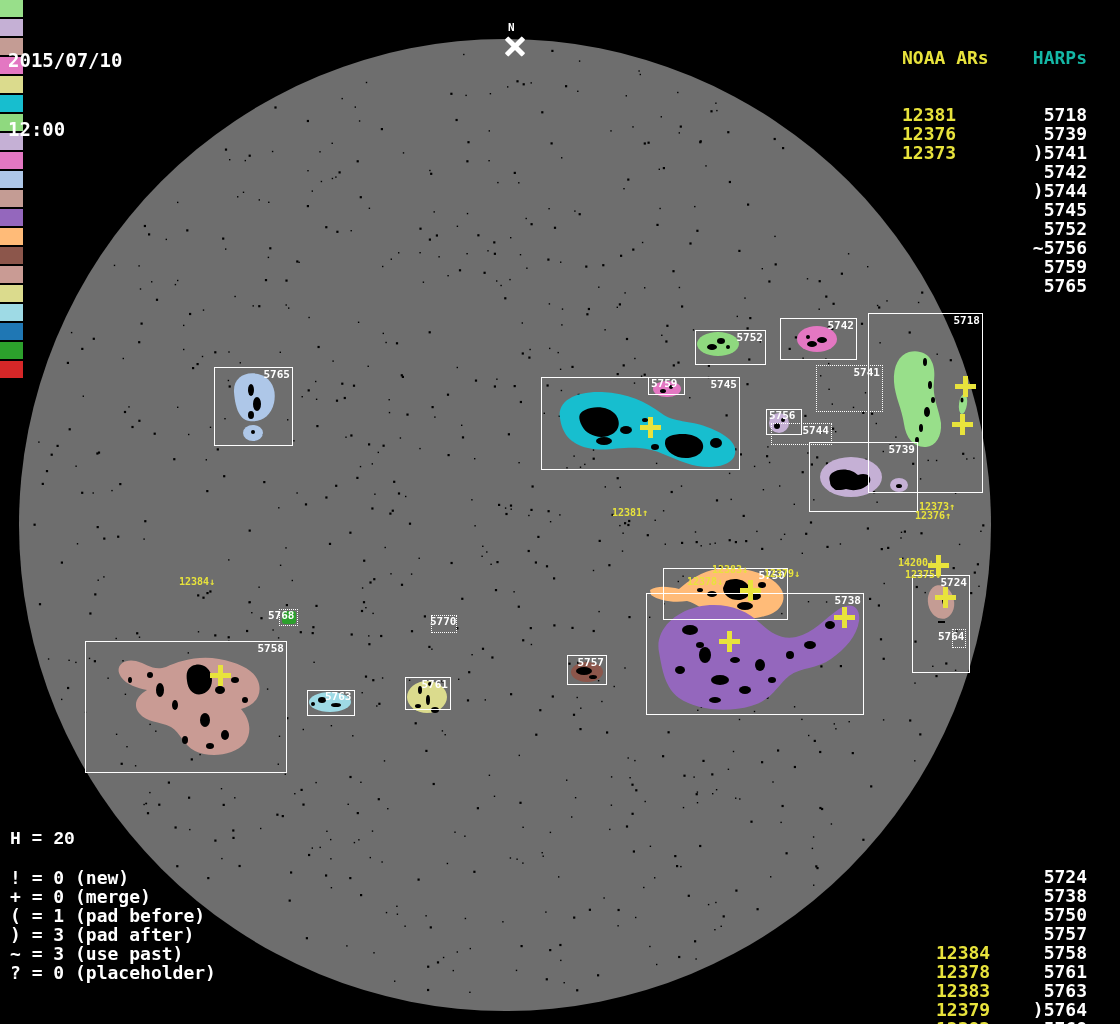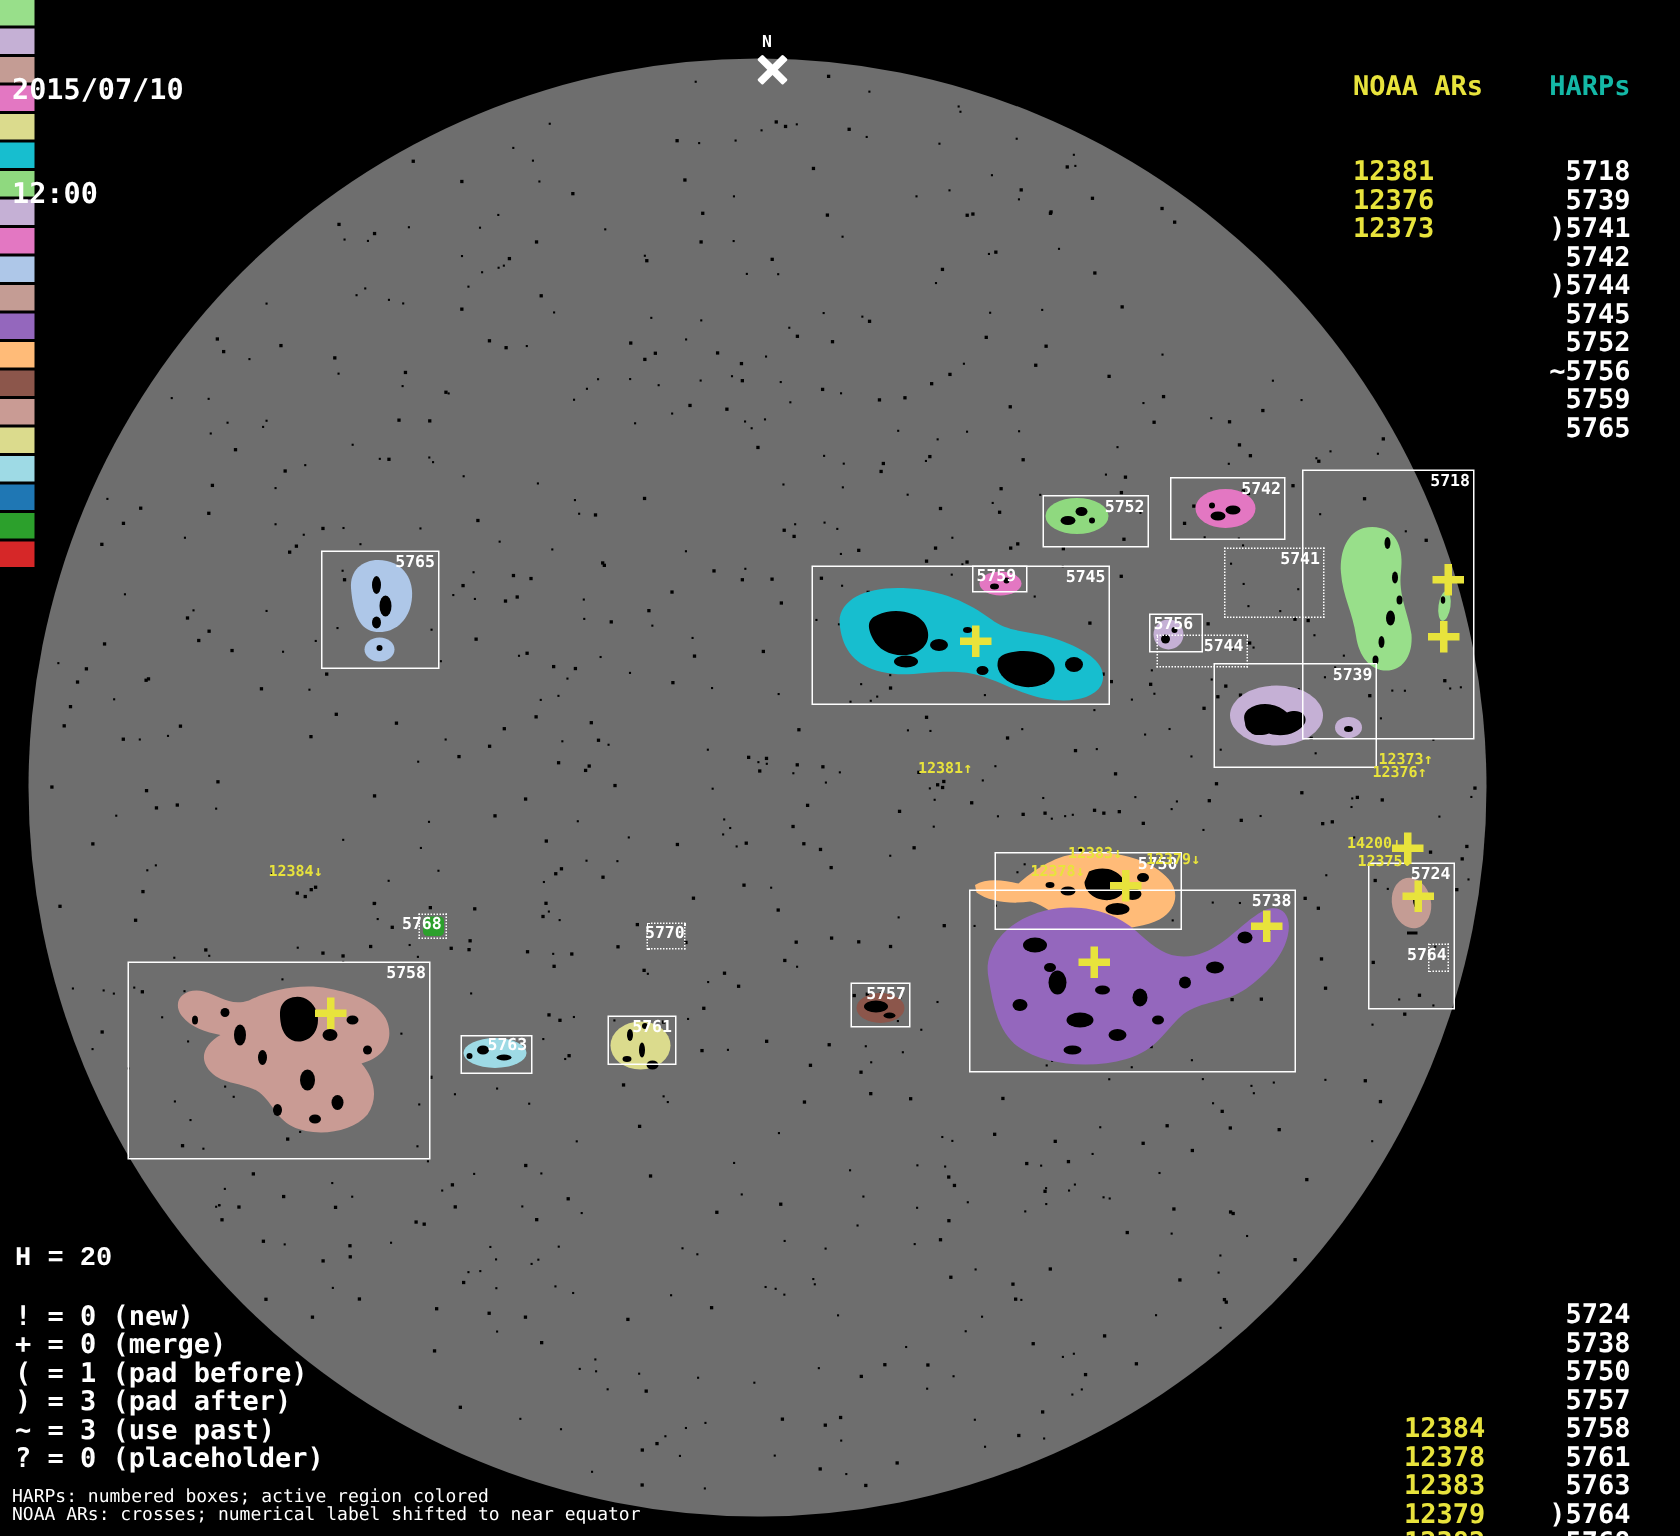--- a/index.html
+++ b/index.html
@@ -1251,15 +1251,14 @@
       <div class="swatch" style="background: rgb(31, 119, 180);"></div>
       <div class="swatch" style="background: rgb(44, 160, 44);"></div>
       <div class="swatch" style="background: rgb(214, 39, 40);"></div>
     </div>
   <div class="legend-col lbr-noaa">
     <div id="lbr-noaa-list"><div style="color: rgb(232, 227, 60);">12384</div><div style="color: rgb(232, 227, 60);">12378</div><div style="color: rgb(232, 227, 60);">12383</div><div style="color: rgb(232, 227, 60);">12379</div><div style="color: rgb(232, 227, 60);">12382</div></div>
   </div>
 
   <div class="summary-h">H = 20</div>
   <div class="summary-flags" id="summary-flags"><div>! = 0 (new)</div><div>+ = 0 (merge)</div><div>( = 1 (pad before)</div><div>) = 3 (pad after)</div><div>~ = 3 (use past)</div><div>? = 0 (placeholder)</div></div>
-  <div class="footnotes" id="footnotes"><div style="color: rgb(255, 255, 255);">HARPs: numbered boxes; active region colored</div><div style="color: rgb(255, 255, 255);">NOAA ARs: crosses; numerical label shifted to near equator</div></div>
 
 </div>
 
 </body></html>

